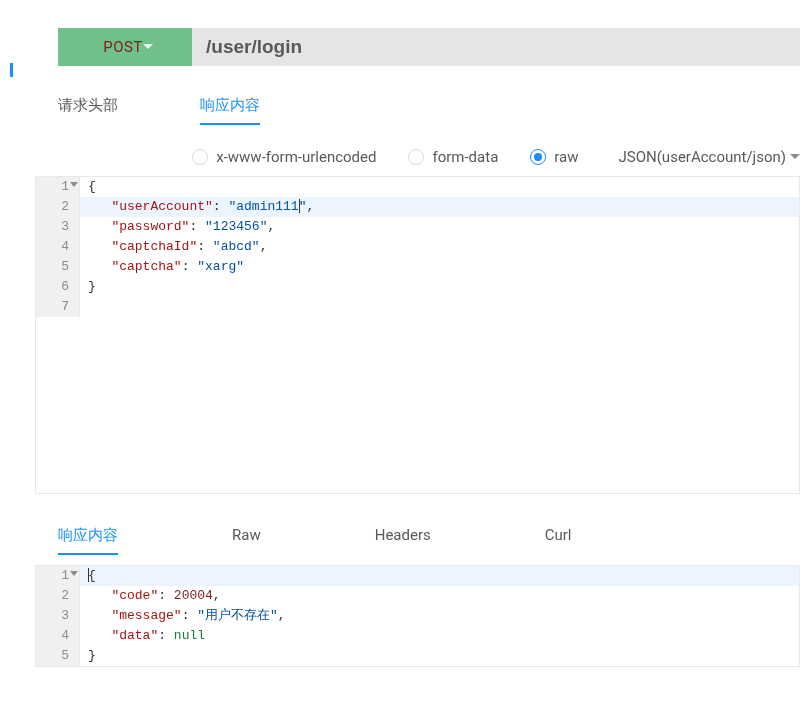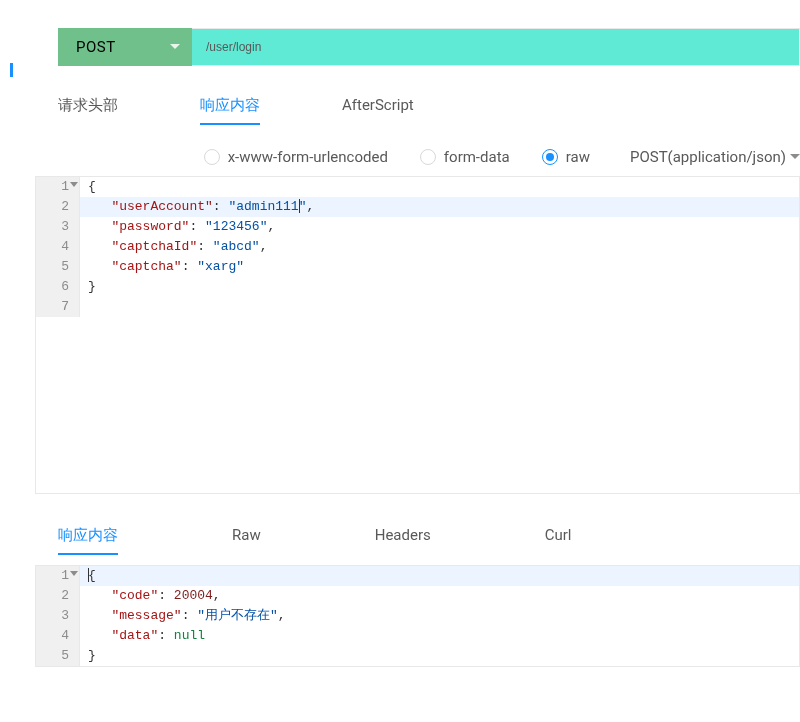--- a/index.html
+++ b/index.html
@@ -24,39 +24,40 @@
       background: #1890ff;
     }
     .top-row {
       display: flex;
       margin: 28px 0 0 48px;
       height: 38px;
     }
     .method-select {
       display: flex;
       align-items: center;
-      justify-content: space-between;
+      justify-content: center;
       background: #6fc08a;
-      color: #000000;
+      color: #7f1d1d;
       padding: 0 12px 0 18px;
       width: 134px;
       font-size: 15px;
       cursor: pointer;
       letter-spacing: 0.5px;
     }
     .method-select svg { fill: #ffffff; opacity: 0.85; }
     .url-input {
       flex: 1;
       border: 1px solid #e8e8e8;
       border-left: none;
       padding: 0 14px;
-      font-size: 12px;
-      color: #595959;
-      background: #5eead4;
+      font-size: 19px;
+      color: #595959;
+      background: #e5e5e5;
       outline: none;
+      font-weight: bold;
     }
     .tabs {
       display: flex;
       margin: 22px 0 0 48px;
       border-bottom: 1px solid transparent;
       gap: 12px;
     }
     .tab {
       padding: 8px 0;
       margin-right: 70px;
@@ -196,38 +197,37 @@
       <svg width="10" height="6" viewBox="0 0 10 6">
           <path d="M0 0 L5 5 L10 0 Z"></path>
         </svg>
     </div>
     <input class="url-input" value="/user/login" style="">
   </div>
 
   <div class="tabs">
     <div class="tab">请求头部</div>
     <div class="tab active">响应内容</div>
-    <div class="tab">AfterScript</div>
   </div>
 
   <div class="body-type-row">
     <div class="radio-opt">
       <span class="radio"></span>
       <span class="radio-label">x-www-form-urlencoded</span>
     </div>
     <div class="radio-opt">
       <span class="radio"></span>
       <span class="radio-label">form-data</span>
     </div>
     <div class="radio-opt">
       <span class="radio checked"></span>
       <span class="radio-label">raw</span>
     </div>
     <div class="content-type-select">
-      <span>POST(application/json)</span>
+      <span>JSON(userAccount/json)</span>
       <svg width="10" height="6" viewBox="0 0 10 6">
           <path d="M0 0 L5 5 L10 0 Z"></path>
         </svg>
     </div>
   </div>
 
   <div class="editor req" id="request-editor">
       <div class="code-line">
         <div class="gutter">1<span class="fold-marker"></span></div>
         <div class="code-content"><span>{</span></div>

